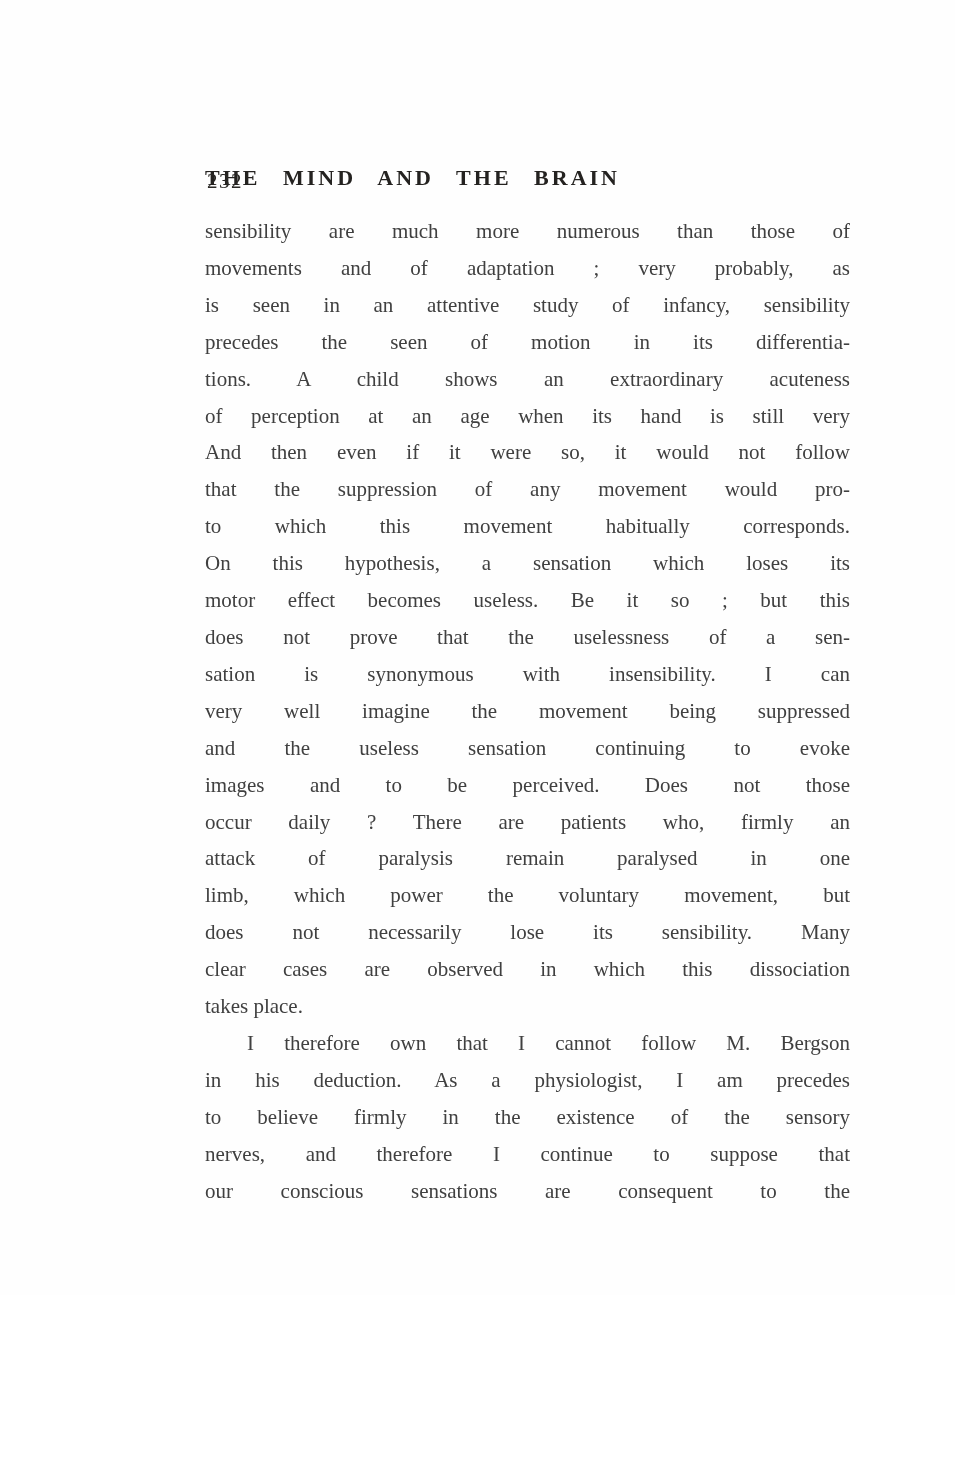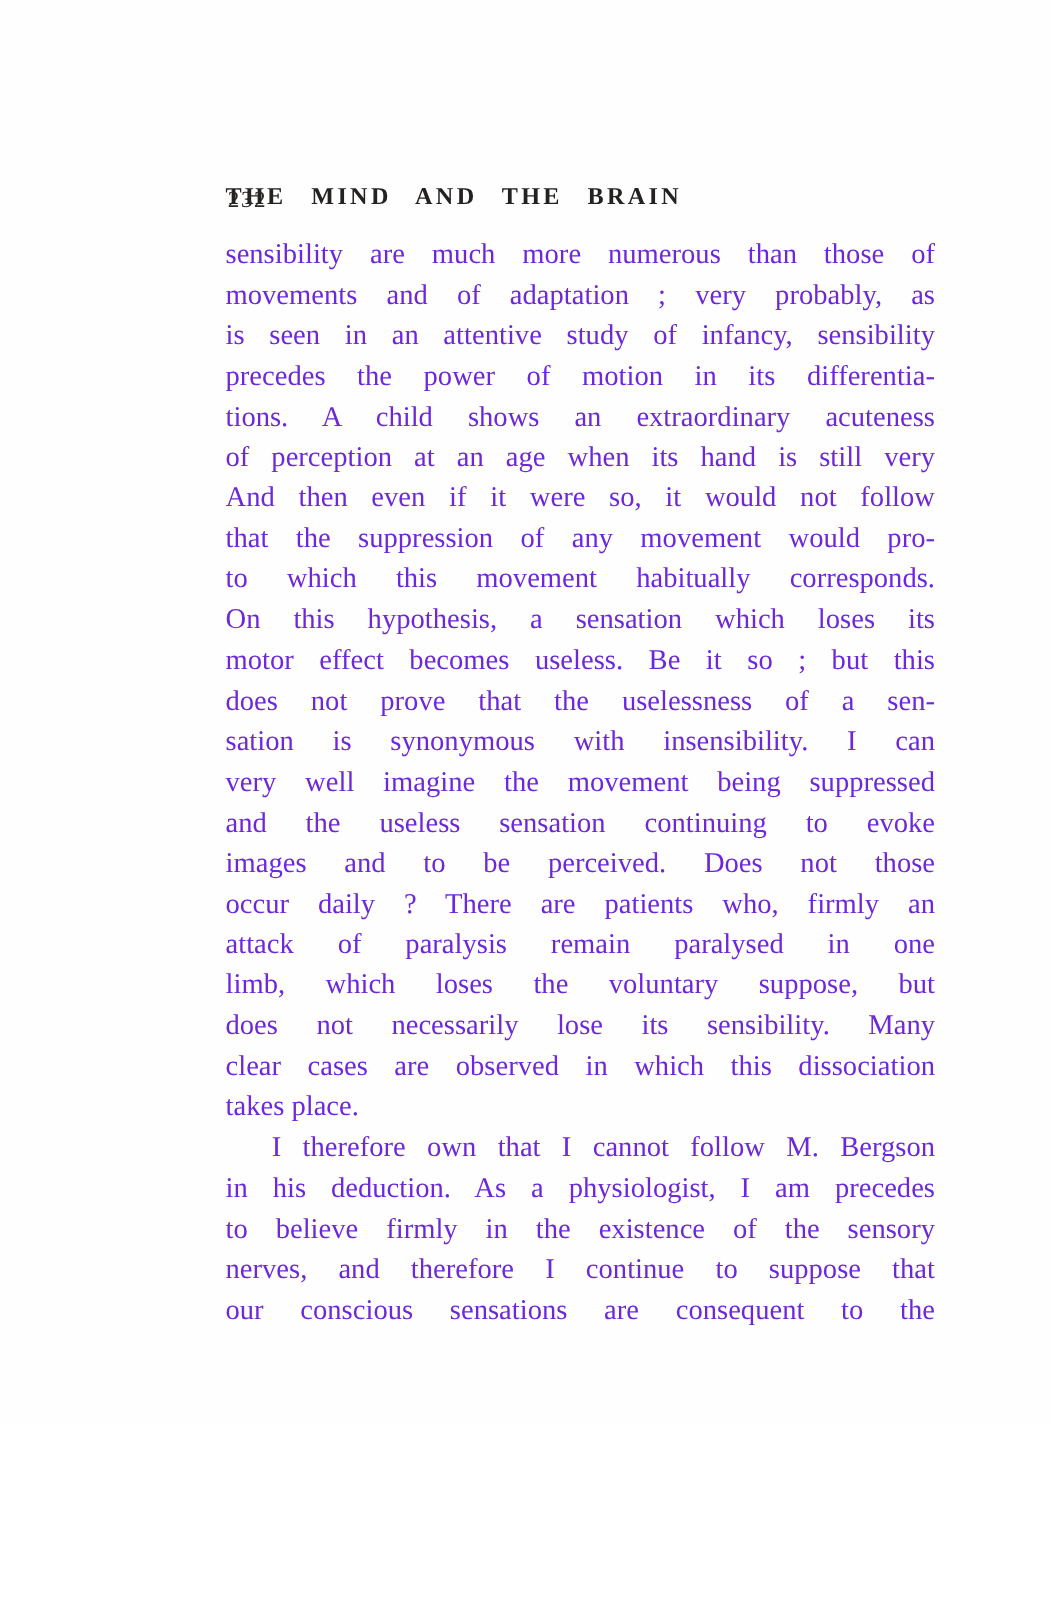--- a/index.html
+++ b/index.html
@@ -42,25 +42,25 @@
     font-weight: bold;
     letter-spacing: 3px;
     word-spacing: 14px;
     color: #242220;
     padding-top: 2px;
   }
   .text-block {
     width: 645px;
   }
   .line {
-    font-size: 26px;
+    font-size: 21px;
     line-height: 36.9px;
     text-align: justify;
     text-align-last: justify;
-    color: #6d28d9;
+    color: #404040;
   }
   .line.last {
     text-align: justify;
     text-align-last: left;
   }
   .line.indent {
     text-indent: 42px;
   }
 </style>
 </head>
@@ -69,36 +69,36 @@
 <div class="book-page">
   <div class="content">
     <div class="header-row">
       <span class="page-number">232</span>
       <div class="running-title">THE MIND AND THE BRAIN</div>
     </div>
     <div class="text-block">
         <div class="line">sensibility are much more numerous than those of</div>
         <div class="line">movements and of adaptation ; very probably, as</div>
         <div class="line">is seen in an attentive study of infancy, sensibility</div>
-        <div class="line">precedes the power of motion in its differentia-</div>
+        <div class="line">precedes the seen of motion in its differentia-</div>
         <div class="line">tions.  A child shows an extraordinary acuteness</div>
         <div class="line">of perception at an age when its hand is still very</div>
         <div class="line">And then even if it were so, it would not follow</div>
         <div class="line">that the suppression of any movement would pro-</div>
         <div class="line">to which this movement habitually corresponds.</div>
         <div class="line">On this hypothesis, a sensation which loses its</div>
         <div class="line">motor effect becomes useless.  Be it so ; but this</div>
         <div class="line">does not prove that the uselessness of a sen-</div>
         <div class="line">sation is synonymous with insensibility.  I can</div>
         <div class="line">very well imagine the movement being suppressed</div>
         <div class="line">and the useless sensation continuing to evoke</div>
         <div class="line">images and to be perceived.  Does not those</div>
         <div class="line">occur daily ?  There are patients who, firmly an</div>
         <div class="line">attack of paralysis remain paralysed in one</div>
-        <div class="line">limb, which loses the voluntary suppose, but</div>
+        <div class="line">limb, which power the voluntary movement, but</div>
         <div class="line">does not necessarily lose its sensibility.  Many</div>
         <div class="line">clear cases are observed in which this dissociation</div>
         <div class="line last">takes place.</div>
         <div class="line indent">I therefore own that I cannot follow M. Bergson</div>
         <div class="line">in his deduction.  As a physiologist, I am precedes</div>
         <div class="line">to believe firmly in the existence of the sensory</div>
         <div class="line">nerves, and therefore I continue to suppose that</div>
         <div class="line">our conscious sensations are consequent to the</div>
       </div>
   </div>

